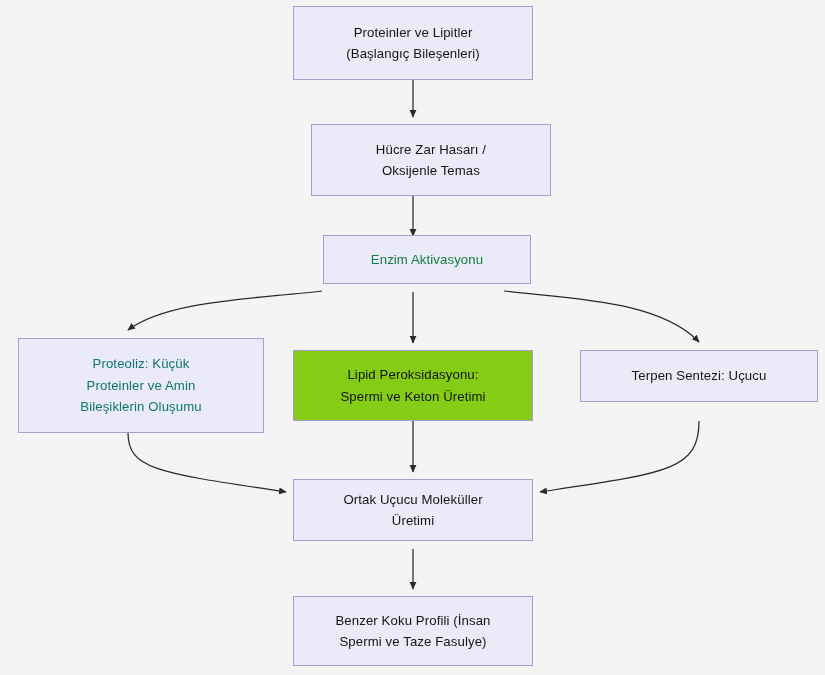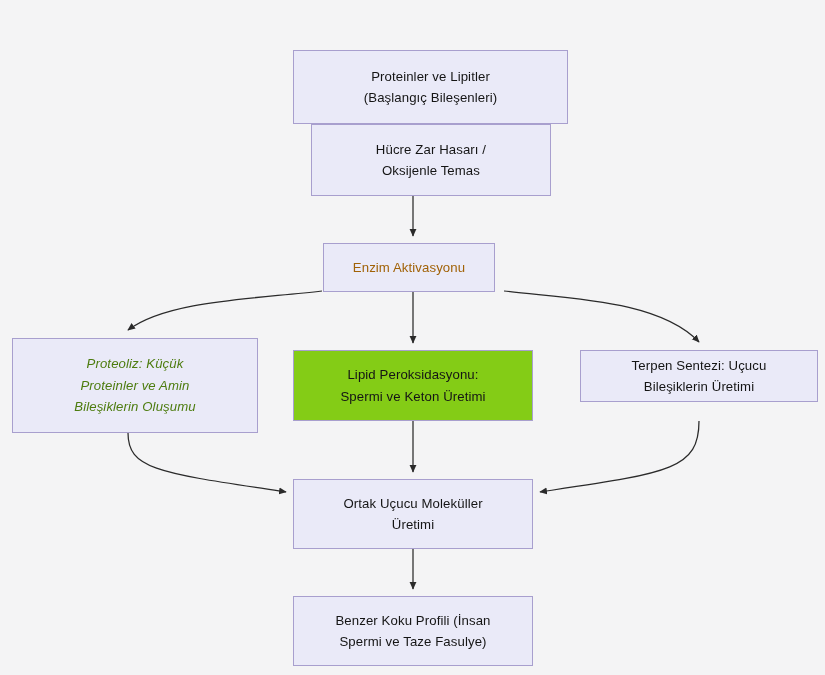--- a/index.html
+++ b/index.html
@@ -66,45 +66,44 @@
         <path d="M 413 292 L 413 343" marker-end="url(#arrowhead)" stroke="#2a2a2a"></path>
         <path d="M 504 291 C 571 299 659 300 699 342" marker-end="url(#arrowhead)" stroke="#2a2a2a"></path>
         <path d="M 128 433 C 128 470 160 473 286 492" marker-end="url(#arrowhead)" stroke="#2a2a2a"></path>
         <path d="M 413 421 L 413 472" marker-end="url(#arrowhead)" stroke="#2a2a2a"></path>
         <path d="M 699 421 C 699 470 668 473 540 492" marker-end="url(#arrowhead)" stroke="#2a2a2a"></path>
         <path d="M 413 549 L 413 589" marker-end="url(#arrowhead)" stroke="#2a2a2a"></path>
       </g>
   </svg>
 
   <div id="node-group">
-      <div class="node" style="left: 293px; top: 6px; width: 275px; height: 74px; background: rgb(234, 234, 248); border-color: rgb(168, 159, 206); color: rgb(21, 21, 21); margin-top: 44px;">
+      <div class="node" style="left: 293px; top: 6px; width: 240px; height: 74px; background: rgb(234, 234, 248); border-color: rgb(168, 159, 206); color: rgb(21, 21, 21);">
         <span class="line">Proteinler ve Lipitler</span>
         <span class="line">(Başlangıç Bileşenleri)</span>
       </div>
       <div class="node" style="left: 293px; top: 124px; width: 240px; height: 72px; background: rgb(234, 234, 248); border-color: rgb(168, 159, 206); color: rgb(21, 21, 21); margin-left: 18px;">
         <span class="line">Hücre Zar Hasarı /</span>
         <span class="line">Oksijenle Temas</span>
       </div>
-      <div class="node" style="left: 323px; top: 243px; width: 172px; height: 49px; background: rgb(234, 234, 248); border-color: rgb(168, 159, 206); color: #a16207;">
+      <div class="node" style="left: 323px; top: 235px; width: 208px; height: 49px; background: rgb(234, 234, 248); border-color: rgb(168, 159, 206); color: #15803d;">
         <span class="line">Enzim Aktivasyonu</span>
       </div>
-      <div class="node" style="left: 12px; top: 338px; width: 246px; height: 95px; background: rgb(234, 234, 248); border-color: rgb(168, 159, 206); color: #4d7c0f; font-style: italic;">
+      <div class="node" style="left: 18px; top: 338px; width: 246px; height: 95px; background: rgb(234, 234, 248); border-color: rgb(168, 159, 206); color: #0f766e;">
         <span class="line">Proteoliz: Küçük</span>
         <span class="line">Proteinler ve Amin</span>
         <span class="line">Bileşiklerin Oluşumu</span>
       </div>
       <div class="node" style="left: 293px; top: 350px; width: 240px; height: 71px; background: #84cc16; border-color: rgb(168, 159, 206); color: rgb(21, 21, 21);">
         <span class="line">Lipid Peroksidasyonu:</span>
         <span class="line">Spermi ve Keton Üretimi</span>
       </div>
       <div class="node" style="left: 580px; top: 350px; width: 238px; height: 52px; background: rgb(234, 234, 248); border-color: rgb(168, 159, 206); color: rgb(21, 21, 21);">
         <span class="line">Terpen Sentezi: Uçucu</span>
-        <span class="line">Bileşiklerin Üretimi</span>
       </div>
-      <div class="node" style="left: 293px; top: 479px; width: 240px; height: 70px; background: rgb(234, 234, 248); border-color: rgb(168, 159, 206); color: rgb(21, 21, 21);">
+      <div class="node" style="left: 293px; top: 479px; width: 240px; height: 62px; background: rgb(234, 234, 248); border-color: rgb(168, 159, 206); color: rgb(21, 21, 21);">
         <span class="line">Ortak Uçucu Moleküller</span>
         <span class="line">Üretimi</span>
       </div>
       <div class="node" style="left: 293px; top: 596px; width: 240px; height: 70px; background: rgb(234, 234, 248); border-color: rgb(168, 159, 206); color: rgb(21, 21, 21); text-align: center;">
         <span class="line">Benzer Koku Profili (İnsan</span>
         <span class="line">Spermi ve Taze Fasulye)</span>
       </div>
     </div>
 
 </div>

